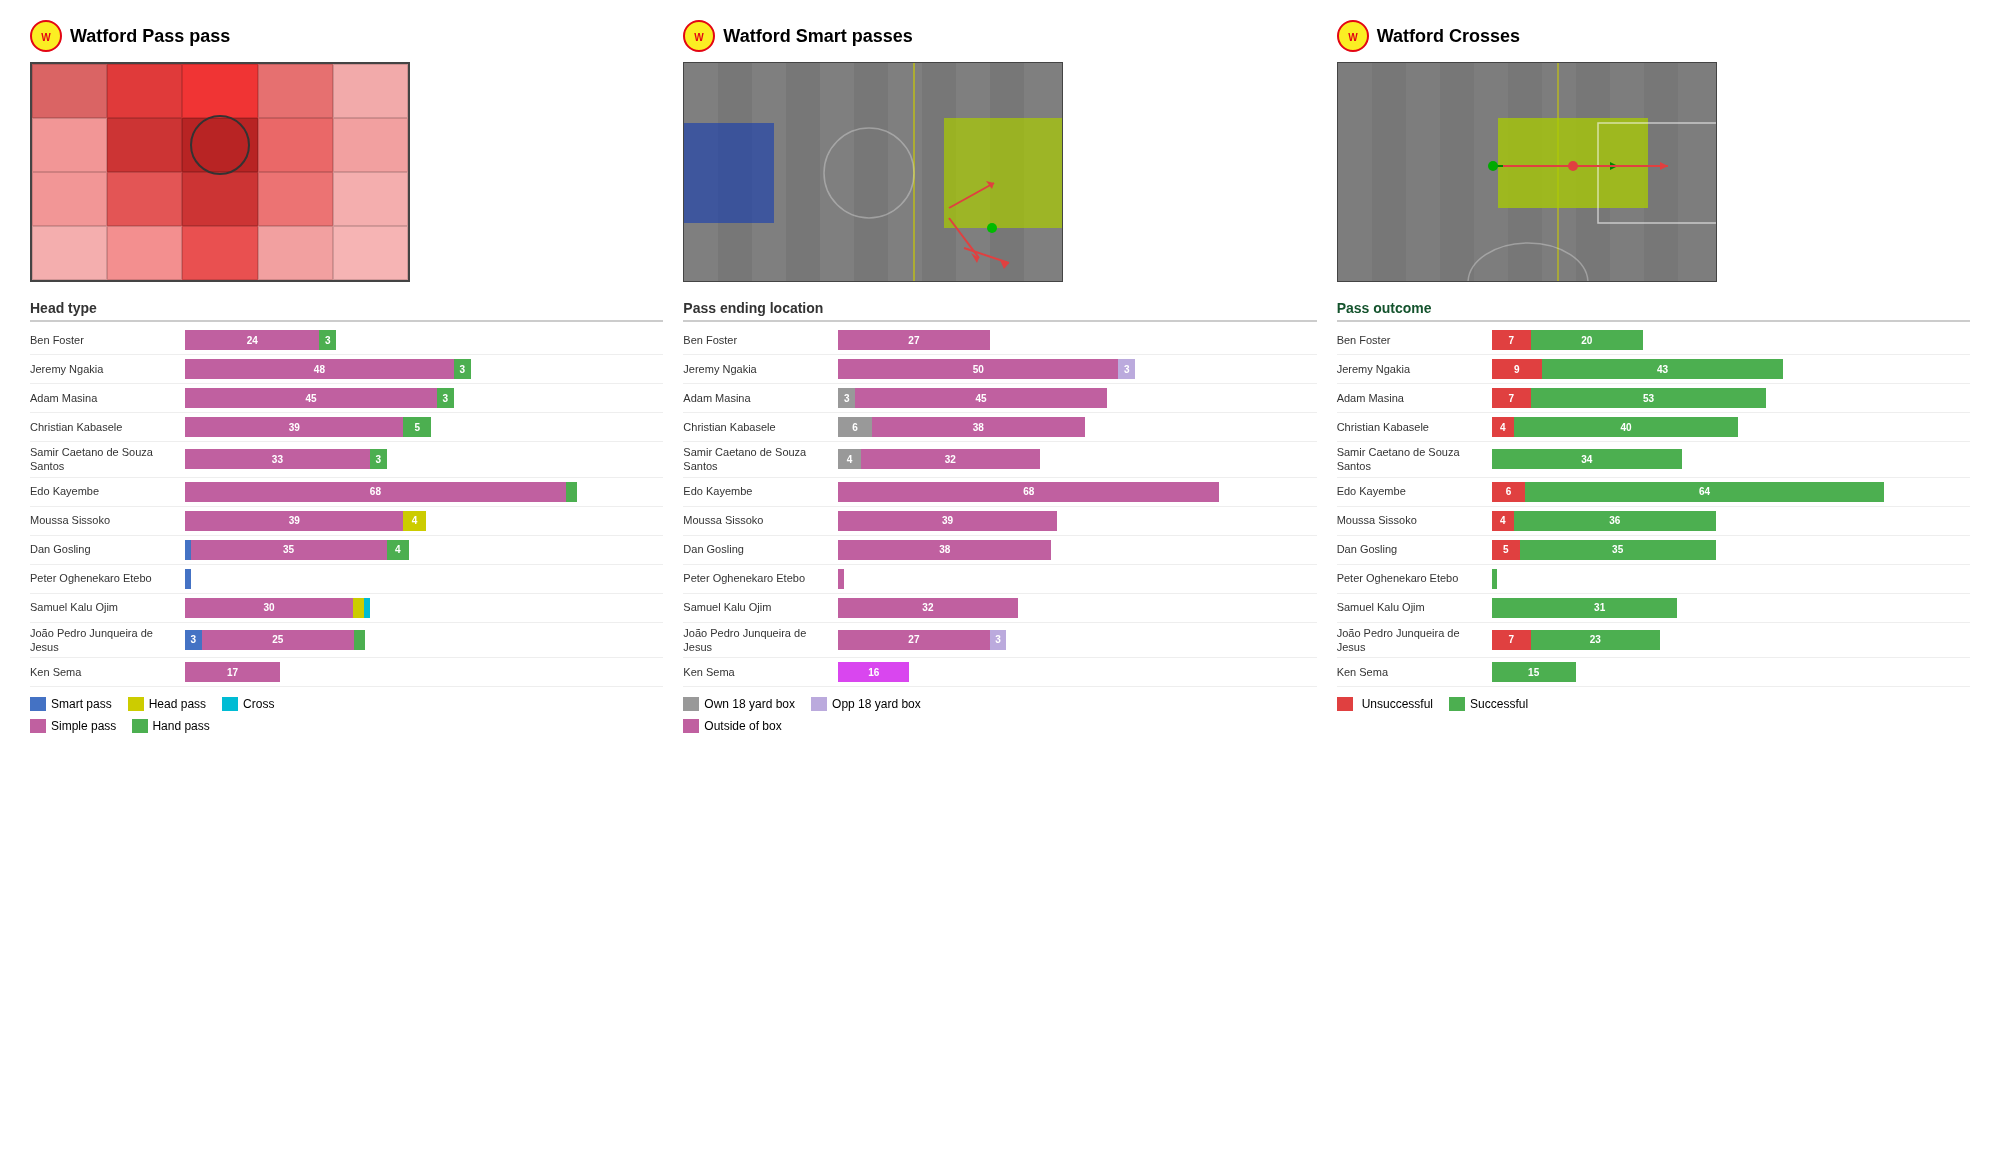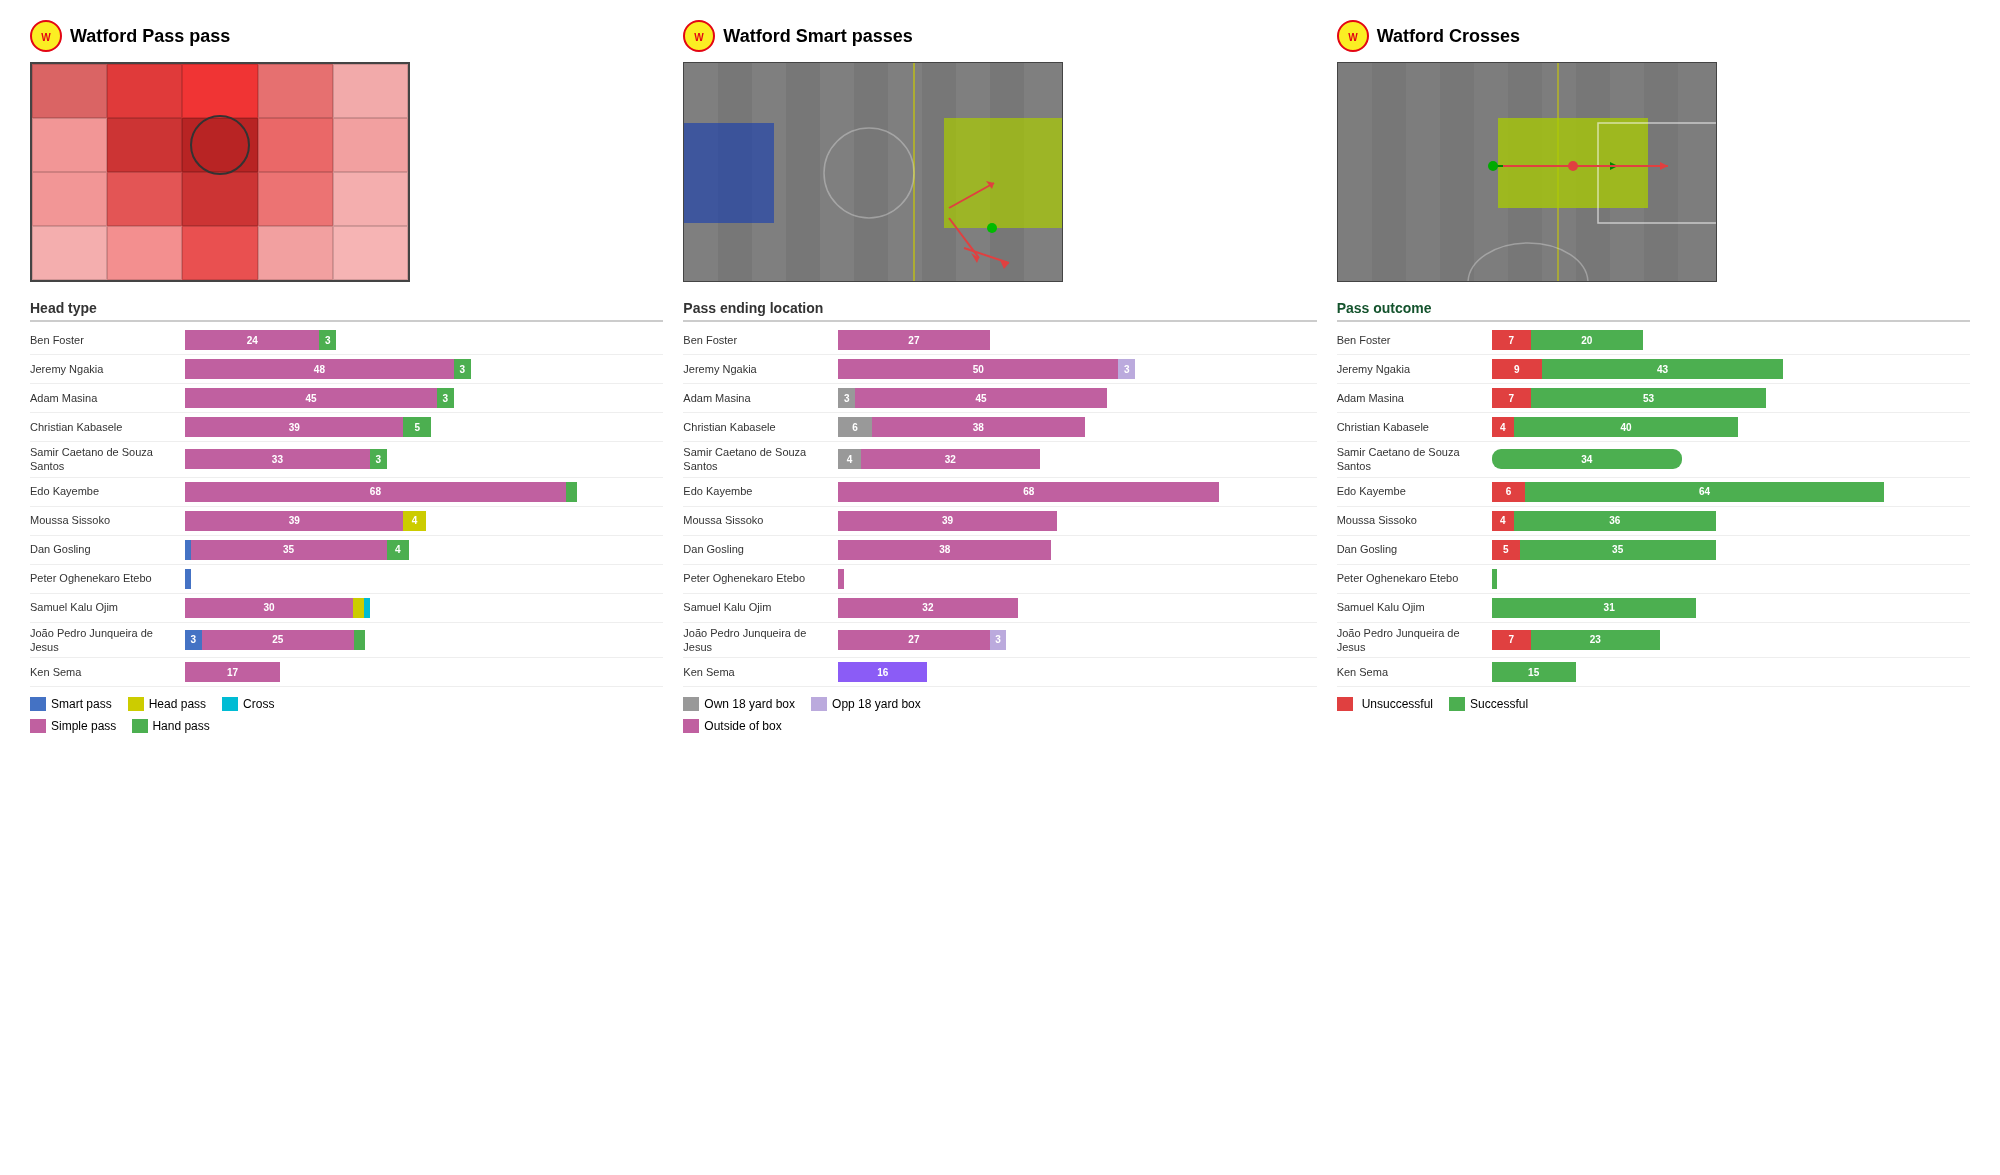--- a/index.html
+++ b/index.html
@@ -287,21 +287,21 @@
           <div style="width: 155px; min-width: 155px; font-size: 11px; color: rgb(51, 51, 51); padding-right: 5px; line-height: 1.3;">João Pedro Junqueira
 de Jesus</div>
           <div style="flex: 1 1 0%; display: flex; align-items: center; height: 22px;">
             <div style="height: 20px; width: 151.2px; background: rgb(192, 96, 160); display: flex; align-items: center; justify-content: center; font-size: 10px; color: rgb(255, 255, 255); font-weight: bold; min-width: 2px;">27</div>
             <div style="height: 20px; width: 16.8px; background: rgb(187, 170, 221); display: flex; align-items: center; justify-content: center; font-size: 10px; color: rgb(255, 255, 255); font-weight: bold; min-width: 2px;">3</div>
           </div>
         </div>
         <div style="display: flex; align-items: center; padding: 3px 0px; min-height: 26px; border-bottom: 1px solid rgb(238, 238, 238);">
           <div style="width: 155px; min-width: 155px; font-size: 11px; color: rgb(51, 51, 51); padding-right: 5px; line-height: 1.3;">Ken Sema</div>
           <div style="flex: 1 1 0%; display: flex; align-items: center; height: 22px;">
-            <div style="height: 20px; width: 89px; background: #8b5cf6; display: flex; align-items: center; justify-content: center; font-size: 10px; color: rgb(255, 255, 255); font-weight: bold; min-width: 2px;">16</div>
+            <div style="height: 20px; width: 71px; background: #d946ef; display: flex; align-items: center; justify-content: center; font-size: 10px; color: rgb(255, 255, 255); font-weight: bold; min-width: 2px;">16</div>
           </div>
         </div>
       </div>
 
     <div style="display:flex; flex-wrap:wrap; gap:4px 16px; margin-top:10px;">
       <div style="display:flex; align-items:center; gap:5px;">
         <div style="width:16px; height:14px; background:#999999;"></div>
         <span>Own 18 yard box</span>
       </div>
       <div style="display:flex; align-items:center; gap:5px;">
@@ -384,21 +384,21 @@
           <div style="width: 155px; min-width: 155px; font-size: 11px; color: rgb(51, 51, 51); padding-right: 5px; line-height: 1.3;">Christian Kabasele</div>
           <div style="flex: 1 1 0%; display: flex; align-items: center; height: 22px;">
             <div style="height: 20px; width: 22.4px; background: rgb(224, 64, 64); display: flex; align-items: center; justify-content: center; font-size: 10px; color: rgb(255, 255, 255); font-weight: bold; min-width: 2px;">4</div>
             <div style="height: 20px; width: 224px; background: rgb(76, 175, 80); display: flex; align-items: center; justify-content: center; font-size: 10px; color: rgb(255, 255, 255); font-weight: bold; min-width: 2px;">40</div>
           </div>
         </div>
         <div style="display: flex; align-items: center; padding: 3px 0px; min-height: 26px; border-bottom: 1px solid rgb(238, 238, 238);">
           <div style="width: 155px; min-width: 155px; font-size: 11px; color: rgb(51, 51, 51); padding-right: 5px; line-height: 1.3;">Samir Caetano de
 Souza Santos</div>
           <div style="flex: 1 1 0%; display: flex; align-items: center; height: 22px;">
-            <div style="height: 20px; width: 190.4px; background: rgb(76, 175, 80); display: flex; align-items: center; justify-content: center; font-size: 10px; color: rgb(255, 255, 255); font-weight: bold; min-width: 2px; border-radius: 9px;">34</div>
+            <div style="height: 20px; width: 190.4px; background: rgb(76, 175, 80); display: flex; align-items: center; justify-content: center; font-size: 10px; color: rgb(255, 255, 255); font-weight: bold; min-width: 2px;">34</div>
           </div>
         </div>
         <div style="display: flex; align-items: center; padding: 3px 0px; min-height: 26px; border-bottom: 1px solid rgb(238, 238, 238);">
           <div style="width: 155px; min-width: 155px; font-size: 11px; color: rgb(51, 51, 51); padding-right: 5px; line-height: 1.3;">Edo Kayembe</div>
           <div style="flex: 1 1 0%; display: flex; align-items: center; height: 22px;">
             <div style="height: 20px; width: 33.6px; background: rgb(224, 64, 64); display: flex; align-items: center; justify-content: center; font-size: 10px; color: rgb(255, 255, 255); font-weight: bold; min-width: 2px;">6</div>
             <div style="height: 20px; width: 358.4px; background: rgb(76, 175, 80); display: flex; align-items: center; justify-content: center; font-size: 10px; color: rgb(255, 255, 255); font-weight: bold; min-width: 2px;">64</div>
           </div>
         </div>
         <div style="display: flex; align-items: center; padding: 3px 0px; min-height: 26px; border-bottom: 1px solid rgb(238, 238, 238);">
@@ -418,21 +418,21 @@
         <div style="display: flex; align-items: center; padding: 3px 0px; min-height: 26px; border-bottom: 1px solid rgb(238, 238, 238);">
           <div style="width: 155px; min-width: 155px; font-size: 11px; color: rgb(51, 51, 51); padding-right: 5px; line-height: 1.3;">Peter Oghenekaro
 Etebo</div>
           <div style="flex: 1 1 0%; display: flex; align-items: center; height: 22px;">
             <div style="height: 20px; width: 5.6px; background: rgb(76, 175, 80); display: flex; align-items: center; justify-content: center; font-size: 10px; color: rgb(255, 255, 255); font-weight: bold; min-width: 2px;"></div>
           </div>
         </div>
         <div style="display: flex; align-items: center; padding: 3px 0px; min-height: 26px; border-bottom: 1px solid rgb(238, 238, 238);">
           <div style="width: 155px; min-width: 155px; font-size: 11px; color: rgb(51, 51, 51); padding-right: 5px; line-height: 1.3;">Samuel Kalu Ojim</div>
           <div style="flex: 1 1 0%; display: flex; align-items: center; height: 22px;">
-            <div style="height: 20px; width: 204px; background: rgb(76, 175, 80); display: flex; align-items: center; justify-content: center; font-size: 10px; color: rgb(255, 255, 255); font-weight: bold; min-width: 2px; padding-left: 31px;">31</div>
+            <div style="height: 20px; width: 185px; background: rgb(76, 175, 80); display: flex; align-items: center; justify-content: center; font-size: 10px; color: rgb(255, 255, 255); font-weight: bold; min-width: 2px; padding-left: 31px;">31</div>
           </div>
         </div>
         <div style="display: flex; align-items: center; padding: 3px 0px; min-height: 26px; border-bottom: 1px solid rgb(238, 238, 238);">
           <div style="width: 155px; min-width: 155px; font-size: 11px; color: rgb(51, 51, 51); padding-right: 5px; line-height: 1.3;">João Pedro Junqueira
 de Jesus</div>
           <div style="flex: 1 1 0%; display: flex; align-items: center; height: 22px;">
             <div style="height: 20px; width: 39.2px; background: rgb(224, 64, 64); display: flex; align-items: center; justify-content: center; font-size: 10px; color: rgb(255, 255, 255); font-weight: bold; min-width: 2px;">7</div>
             <div style="height: 20px; width: 128.8px; background: rgb(76, 175, 80); display: flex; align-items: center; justify-content: center; font-size: 10px; color: rgb(255, 255, 255); font-weight: bold; min-width: 2px;">23</div>
           </div>
         </div>

